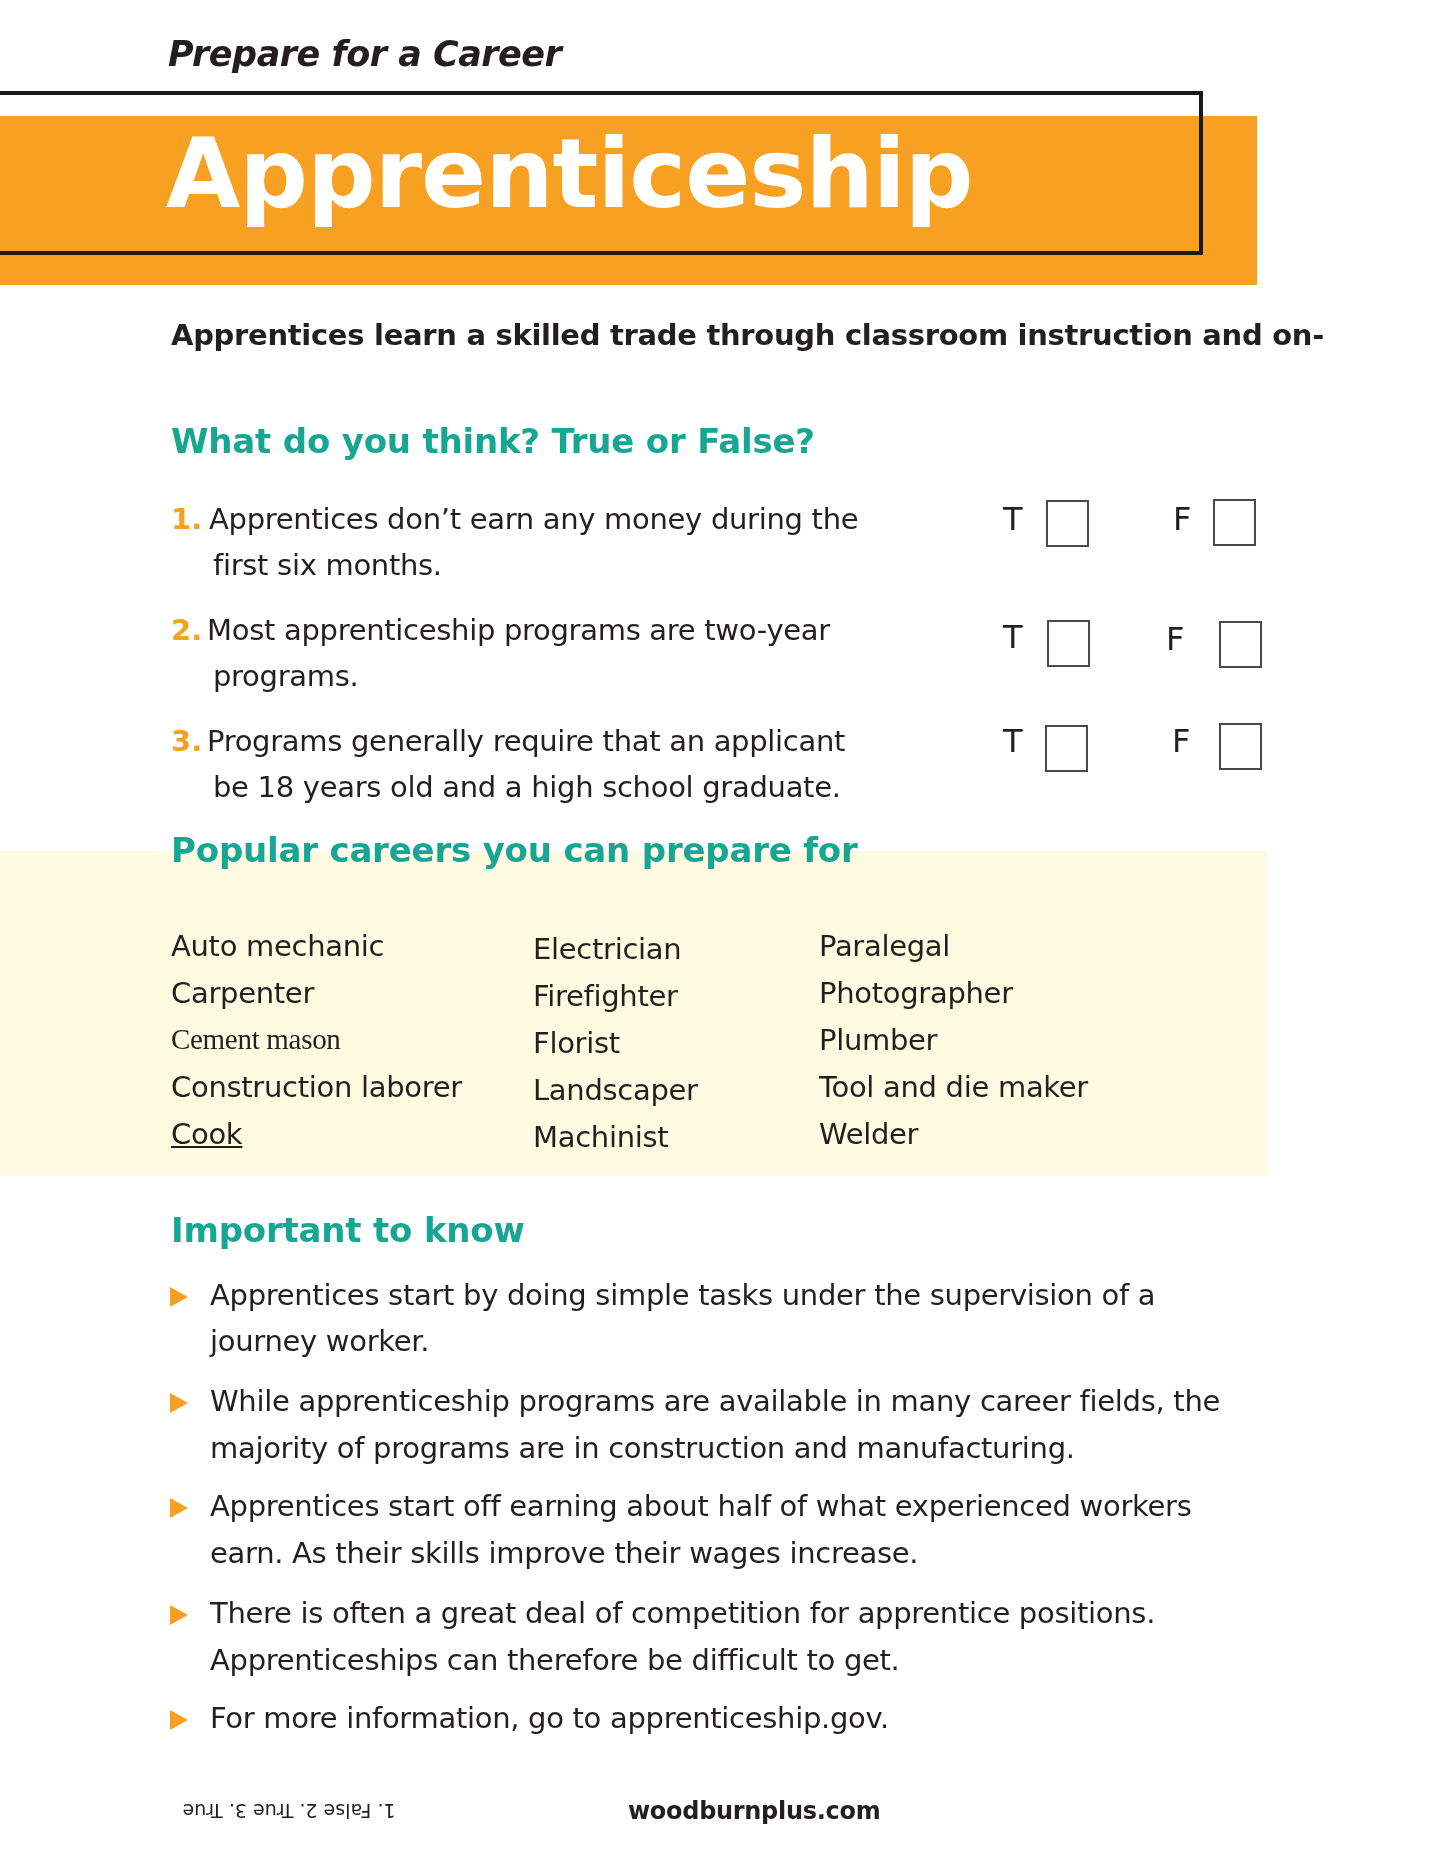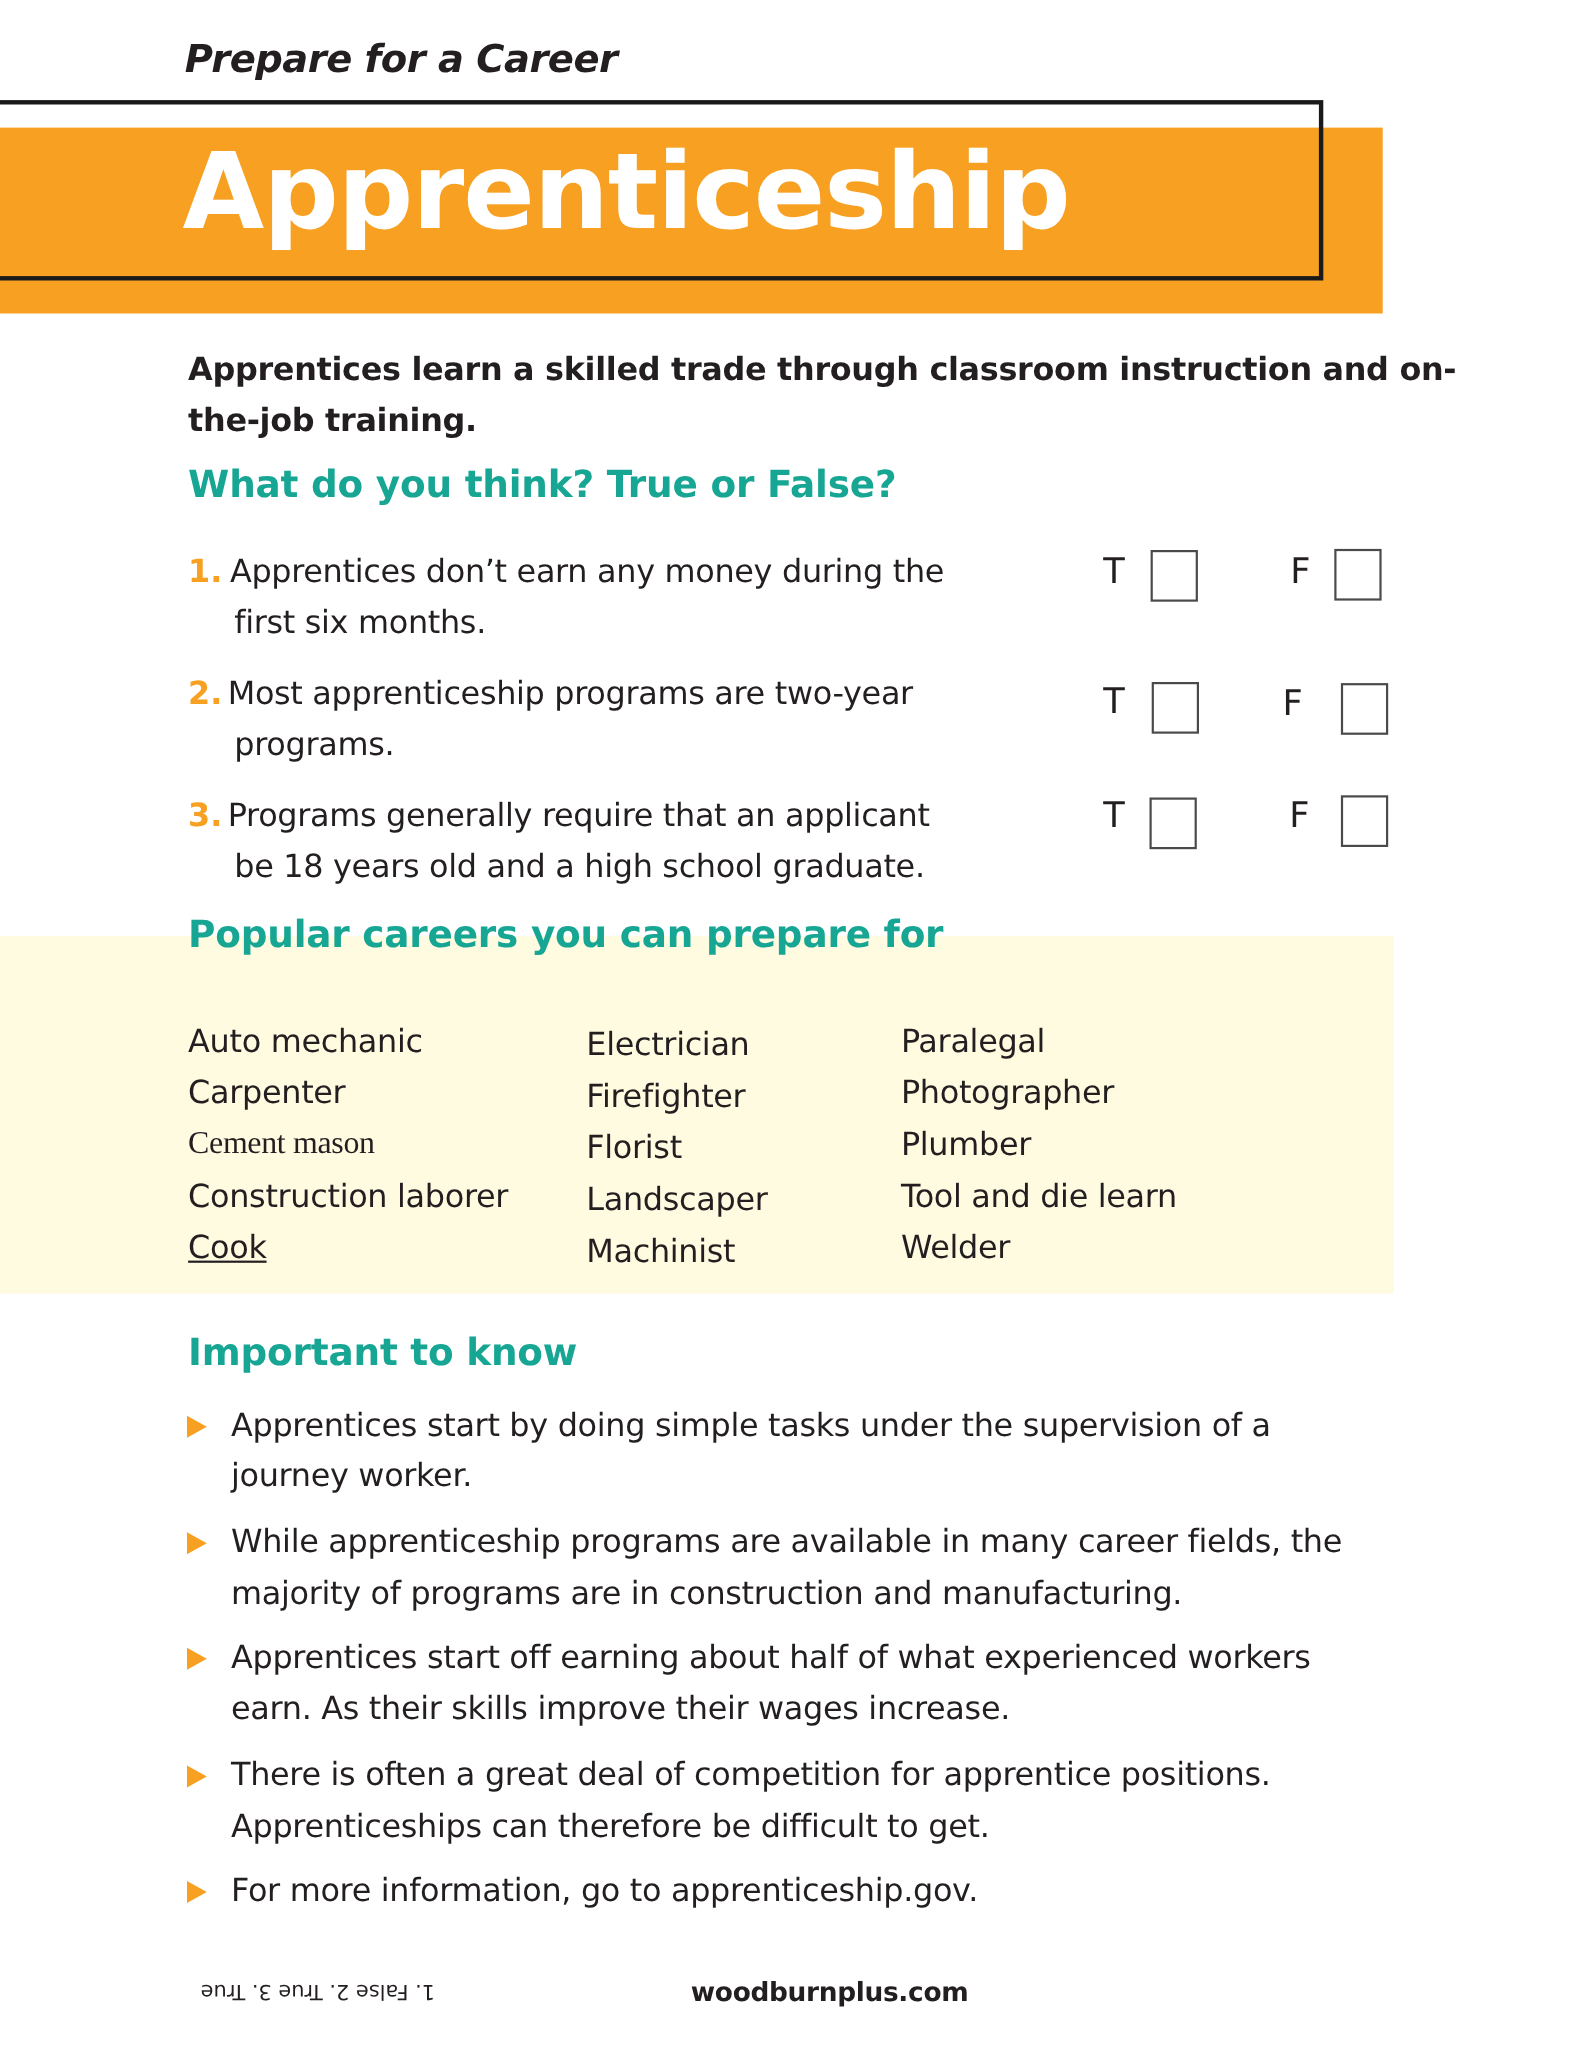--- a/index.html
+++ b/index.html
@@ -69,21 +69,20 @@
 </head>
 <body>
 
 <div class="abs kicker">Prepare for a Career</div>
 <div class="orange-band"></div>
 <div class="frame-box"></div>
 <div class="abs main-title">Apprenticeship</div>
 
 <div class="intro">
   <span>Apprentices learn a skilled trade through classroom instruction and on-</span>
-  <span>the-job training.</span>
 </div>
 
 <div class="abs section-heading" style="left:171px; top:421px;">What do you think? True or False?</div>
 
 <div>
   <div class="abs q-num" style="left:171px; top:502px;">1.</div>
   <div class="abs q-line" style="left:209px; top:502px;">Apprentices don’t earn any money during the</div>
   <div class="abs q-line" style="left:213px; top:548px;">first six months.</div>
   <div class="abs tf-label" style="left:1003px; top:500px;">T</div>
   <div class="checkbox" style="left:1046px; top:500px;"></div>
@@ -125,21 +124,21 @@
   <div class="abs career" style="left:533px; top:932px;">Electrician</div>
   <div class="abs career" style="left:533px; top:979px;">Firefighter</div>
   <div class="abs career" style="left:533px; top:1026px;">Florist</div>
   <div class="abs career" style="left:533px; top:1073px;">Landscaper</div>
   <div class="abs career" style="left:533px; top:1120px;">Machinist</div>
 </div>
 <div>
   <div class="abs career" style="left:819px; top:929px;">Paralegal</div>
   <div class="abs career" style="left:819px; top:976px;">Photographer</div>
   <div class="abs career" style="left:819px; top:1023px;">Plumber</div>
-  <div class="abs career" style="left:819px; top:1070px;">Tool and die learn</div>
+  <div class="abs career" style="left:819px; top:1070px;">Tool and die maker</div>
   <div class="abs career" style="left:819px; top:1117px;">Welder</div>
 </div>
 
 <div class="abs section-heading" style="left:171px; top:1210px;">Important to know</div>
 
 <div>
   <span class="bullet-tri" style="left:170px; top:1287px;"></span>
   <div class="abs bullet-line" style="left:210px; top:1278px;">Apprentices start by doing simple tasks under the supervision of a</div>
   <div class="abs bullet-line" style="left:210px; top:1324px;">journey worker.</div>
 </div>

